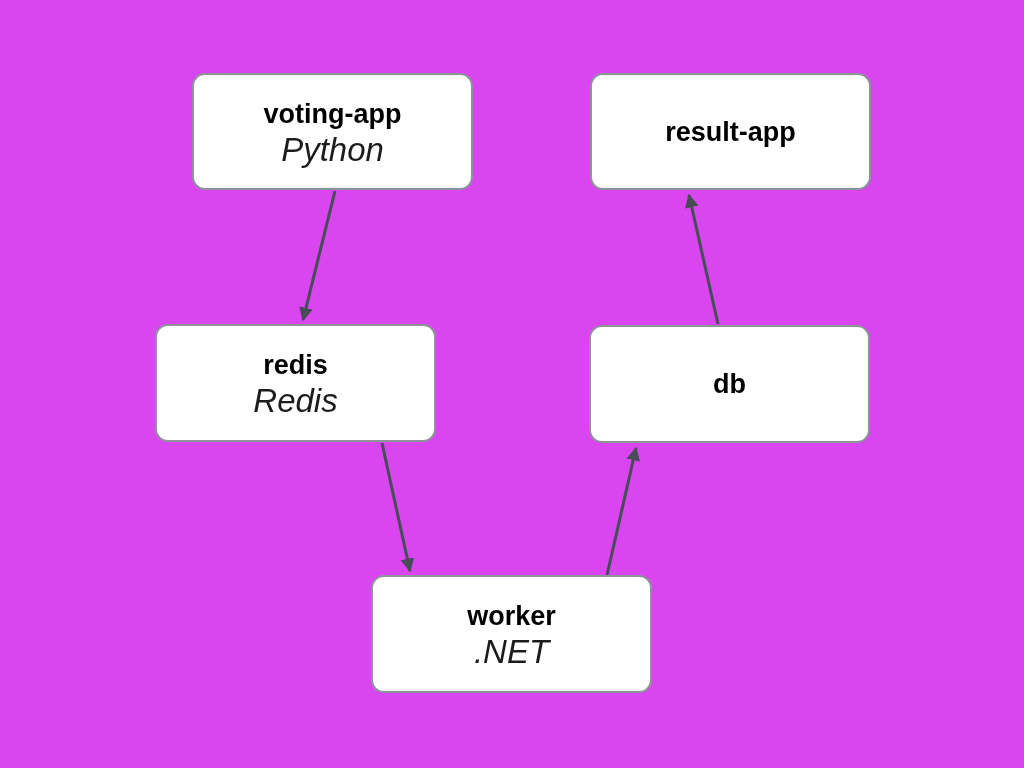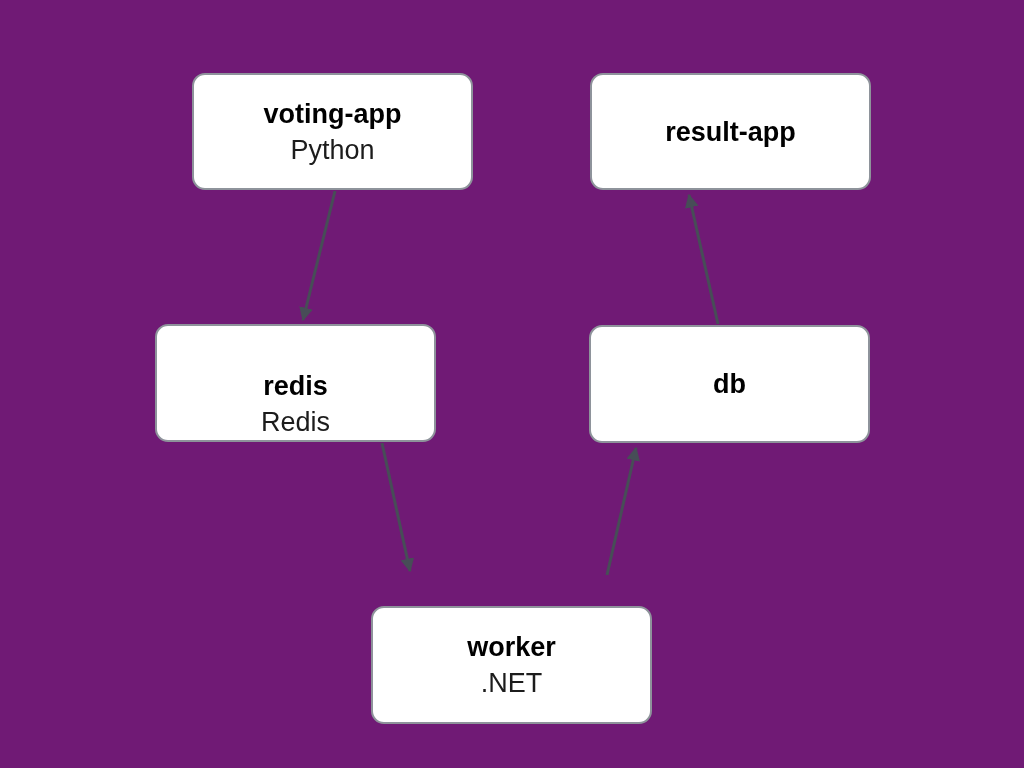--- a/index.html
+++ b/index.html
@@ -5,21 +5,21 @@
   html, body {
     margin: 0;
     padding: 0;
     background: #ffffff;
     font-family: "Liberation Sans", sans-serif;
   }
   .canvas {
     position: relative;
     width: 1024px;
     height: 768px;
-    background: #701a75;
+    background: #d946ef;
     overflow: hidden;
   }
   .edges {
     position: absolute;
     left: 0;
     top: 0;
     width: 1024px;
     height: 768px;
     pointer-events: none;
   }
@@ -38,31 +38,32 @@
     text-align: center;
   }
   .node .title {
     font-size: 27px;
     font-weight: bold;
     color: #000000;
     line-height: 36px;
     white-space: nowrap;
   }
   .node .subtitle {
-    font-size: 27px;
+    font-size: 33px;
     font-weight: normal;
     color: #1c1c1c;
     line-height: 36px;
     white-space: nowrap;
+    font-style: italic;
   }
   #node-voting-app { left: 192px; top: 73px;  height: 117px; }
   #node-result-app { left: 550px; top: 73px;  height: 117px; margin-left: 40px; }
-  #node-redis      { left: 155px; top: 324px; justify-content: flex-end; }
+  #node-redis      { left: 155px; top: 324px; }
   #node-db         { left: 589px; top: 325px; }
-  #node-worker     { left: 371px; top: 606px; }
+  #node-worker     { left: 371px; top: 575px; }
 </style>
 </head>
 <body>
 
 <div class="canvas">
 
   <svg class="edges" width="1024" height="768" viewBox="0 0 1024 768" xmlns="http://www.w3.org/2000/svg">
     <defs>
       <marker id="arrowhead" viewBox="0 0 10 10" refX="9" refY="5" markerWidth="4.6" markerHeight="4.6" orient="auto" markerUnits="strokeWidth">
         <path d="M 0 0 L 10 5 L 0 10 z" fill="#474d57"></path>

